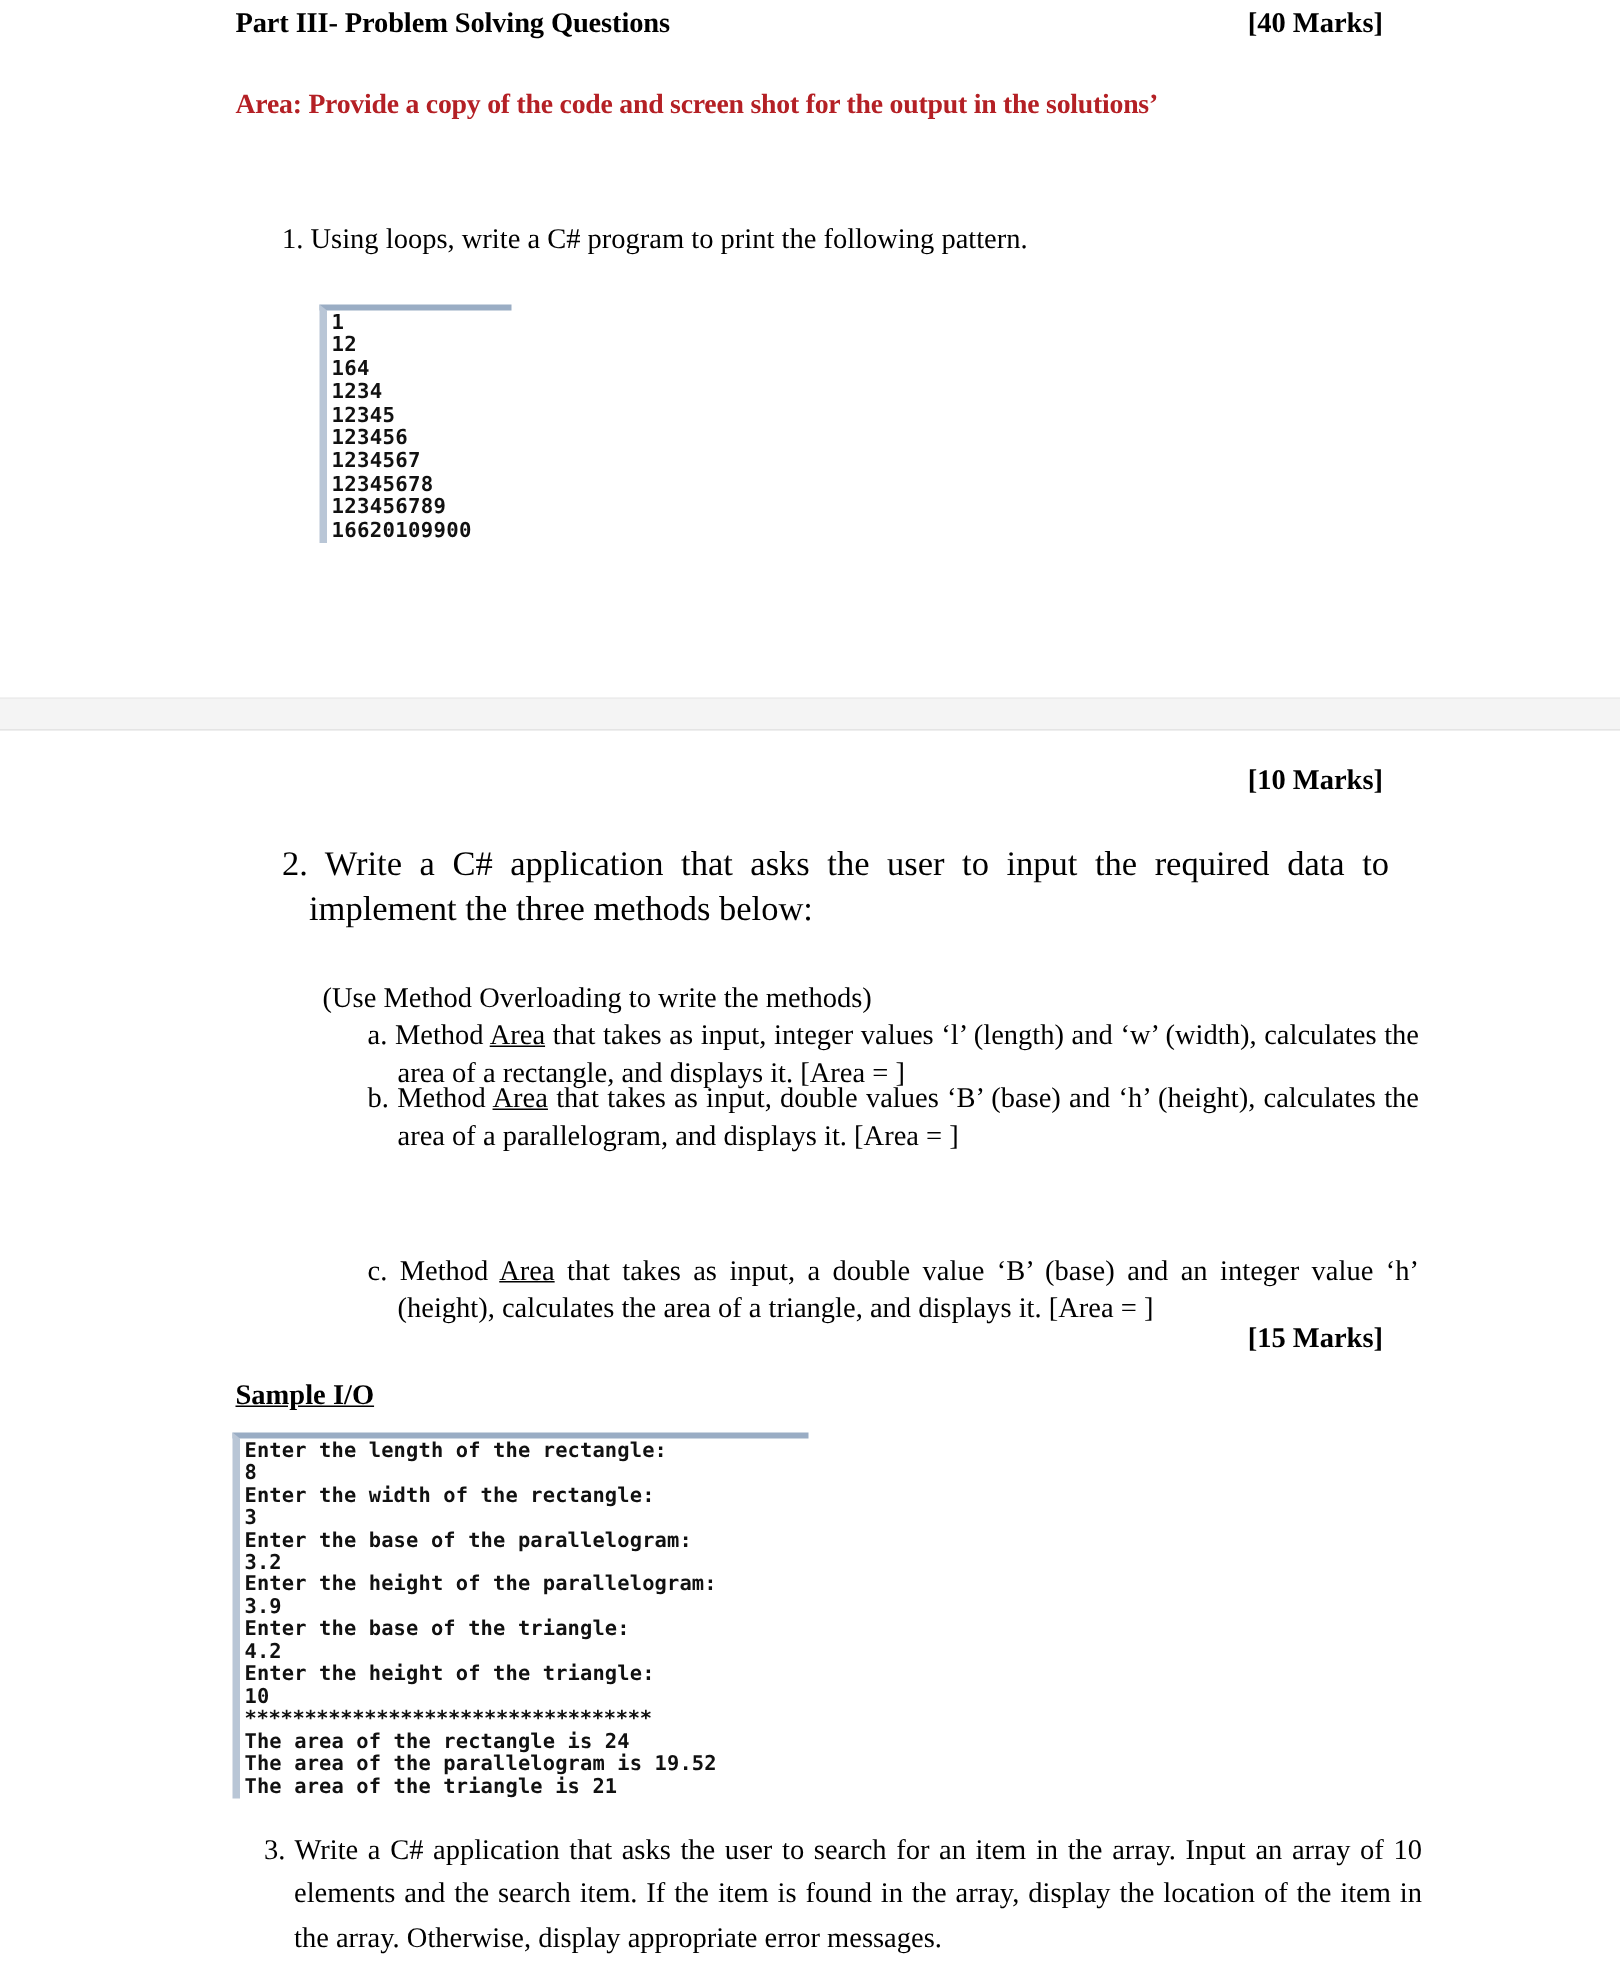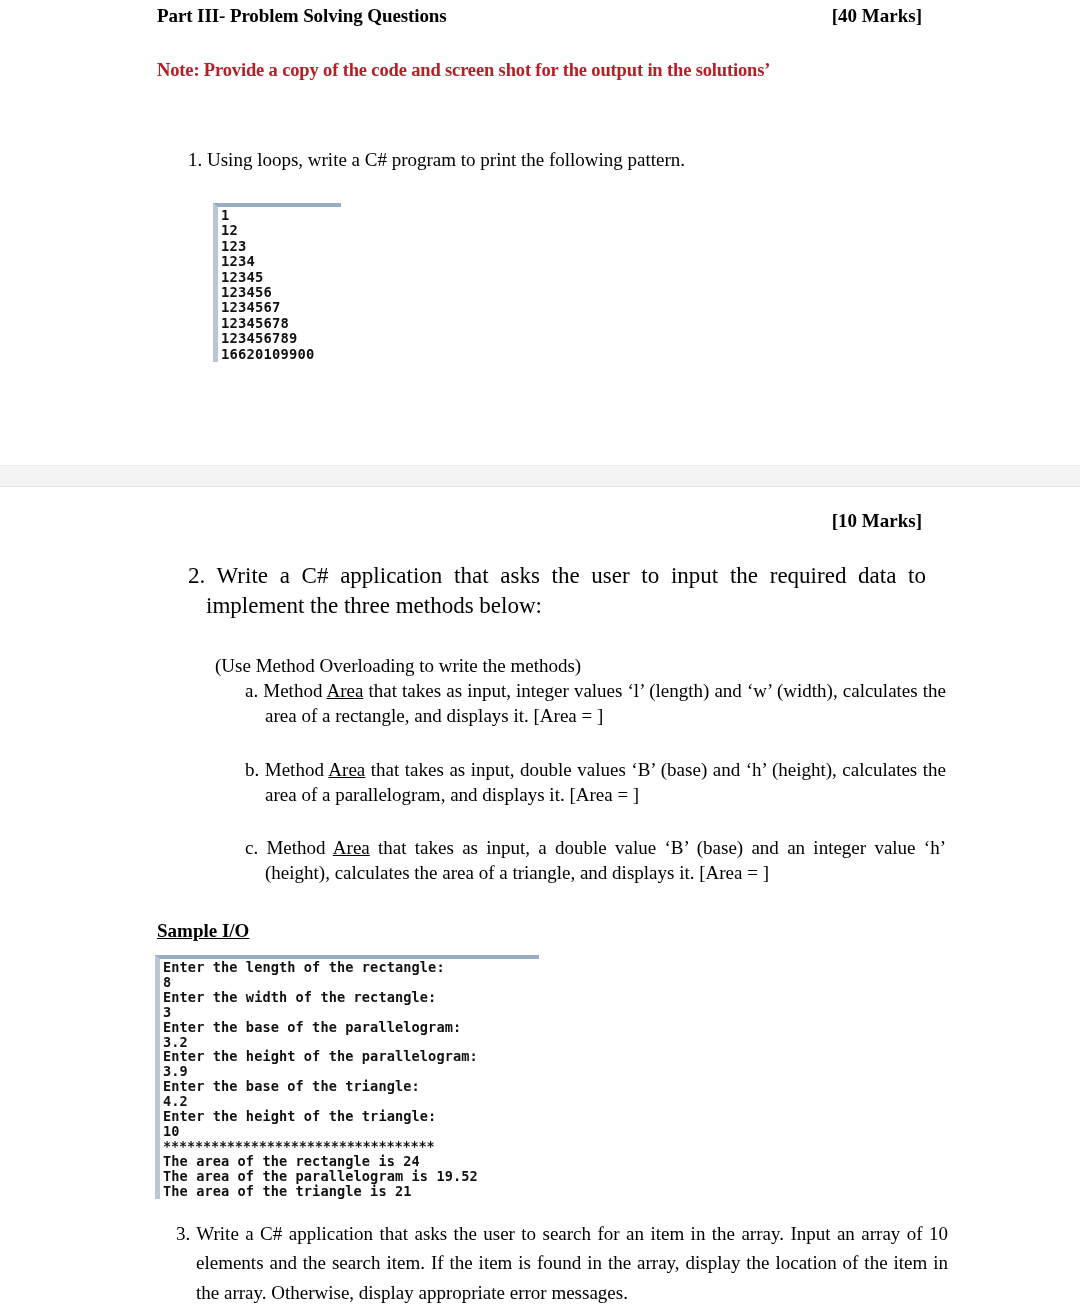--- a/index.html
+++ b/index.html
@@ -159,21 +159,21 @@
     position: absolute;
     width: 681px;
     left: 245px;
     font-size: 19px;
     line-height: 1.33;
     text-align: justify;
     padding-left: 20px;
     text-indent: -20px;
   }
   #sub-a { top: 678px; }
-  #sub-b { top: 757px; }
+  #sub-b { top: 720px; }
   #sub-c { top: 835px; }
   .sub-item u { text-decoration: underline; }
 
   
   .sample-head {
     position: absolute;
     left: 157px;
     top: 920px;
     font-size: 19px;
     font-weight: bold;
@@ -196,28 +196,28 @@
 </head>
 <body>
 
 <div class="page">
 
   <div class="hdr-row">
     <span class="hdr-title">Part III- Problem Solving Questions</span>
     <span class="hdr-marks">[40 Marks]</span>
   </div>
 
-  <div class="note-line">Note: Provide a copy of the code and screen shot for the output in the solutions’</div>
+  <div class="note-line">Area: Provide a copy of the code and screen shot for the output in the solutions’</div>
 
   <div class="q1">1. Using loops, write a C# program to print the following pattern.</div>
 
   <div class="console" id="console-pattern">
     <div class="cline">1</div>
     <div class="cline">12</div>
-    <div class="cline">123</div>
+    <div class="cline">164</div>
     <div class="cline">1234</div>
     <div class="cline">12345</div>
     <div class="cline">123456</div>
     <div class="cline">1234567</div>
     <div class="cline">12345678</div>
     <div class="cline">123456789</div>
     <div class="cline">16620109900</div>
   </div>
 
   <div class="page-gap"></div>
@@ -229,20 +229,21 @@
   </div>
 
   <div class="overload-note">(Use Method Overloading to write the methods)</div>
 
   <div class="sub-item" id="sub-a"><span>a. Method </span><u>Area</u><span> that takes as input, integer values ‘l’ (length) and ‘w’ (width), calculates the area of a rectangle, and displays it. [Area = ]</span></div>
 
   <div class="sub-item" id="sub-b"><span>b. Method </span><u>Area</u><span> that takes as input, double values ‘B’ (base) and ‘h’ (height), calculates the area of a parallelogram, and displays it. [Area = ]</span></div>
 
   <div class="sub-item" id="sub-c"><span>c. Method </span><u>Area</u><span> that takes as input, a double value ‘B’ (base) and an integer value ‘h’ (height), calculates the area of a triangle, and displays it. [Area = ]</span></div>
 
+  <div class="marks-right" id="marks-15">[15 Marks]</div>
 
   <div class="sample-head">Sample I/O</div>
 
   <div class="console" id="console-sample">
     <div class="cline">Enter the length of the rectangle:</div>
     <div class="cline">8</div>
     <div class="cline">Enter the width of the rectangle:</div>
     <div class="cline">3</div>
     <div class="cline">Enter the base of the parallelogram:</div>
     <div class="cline">3.2</div>

